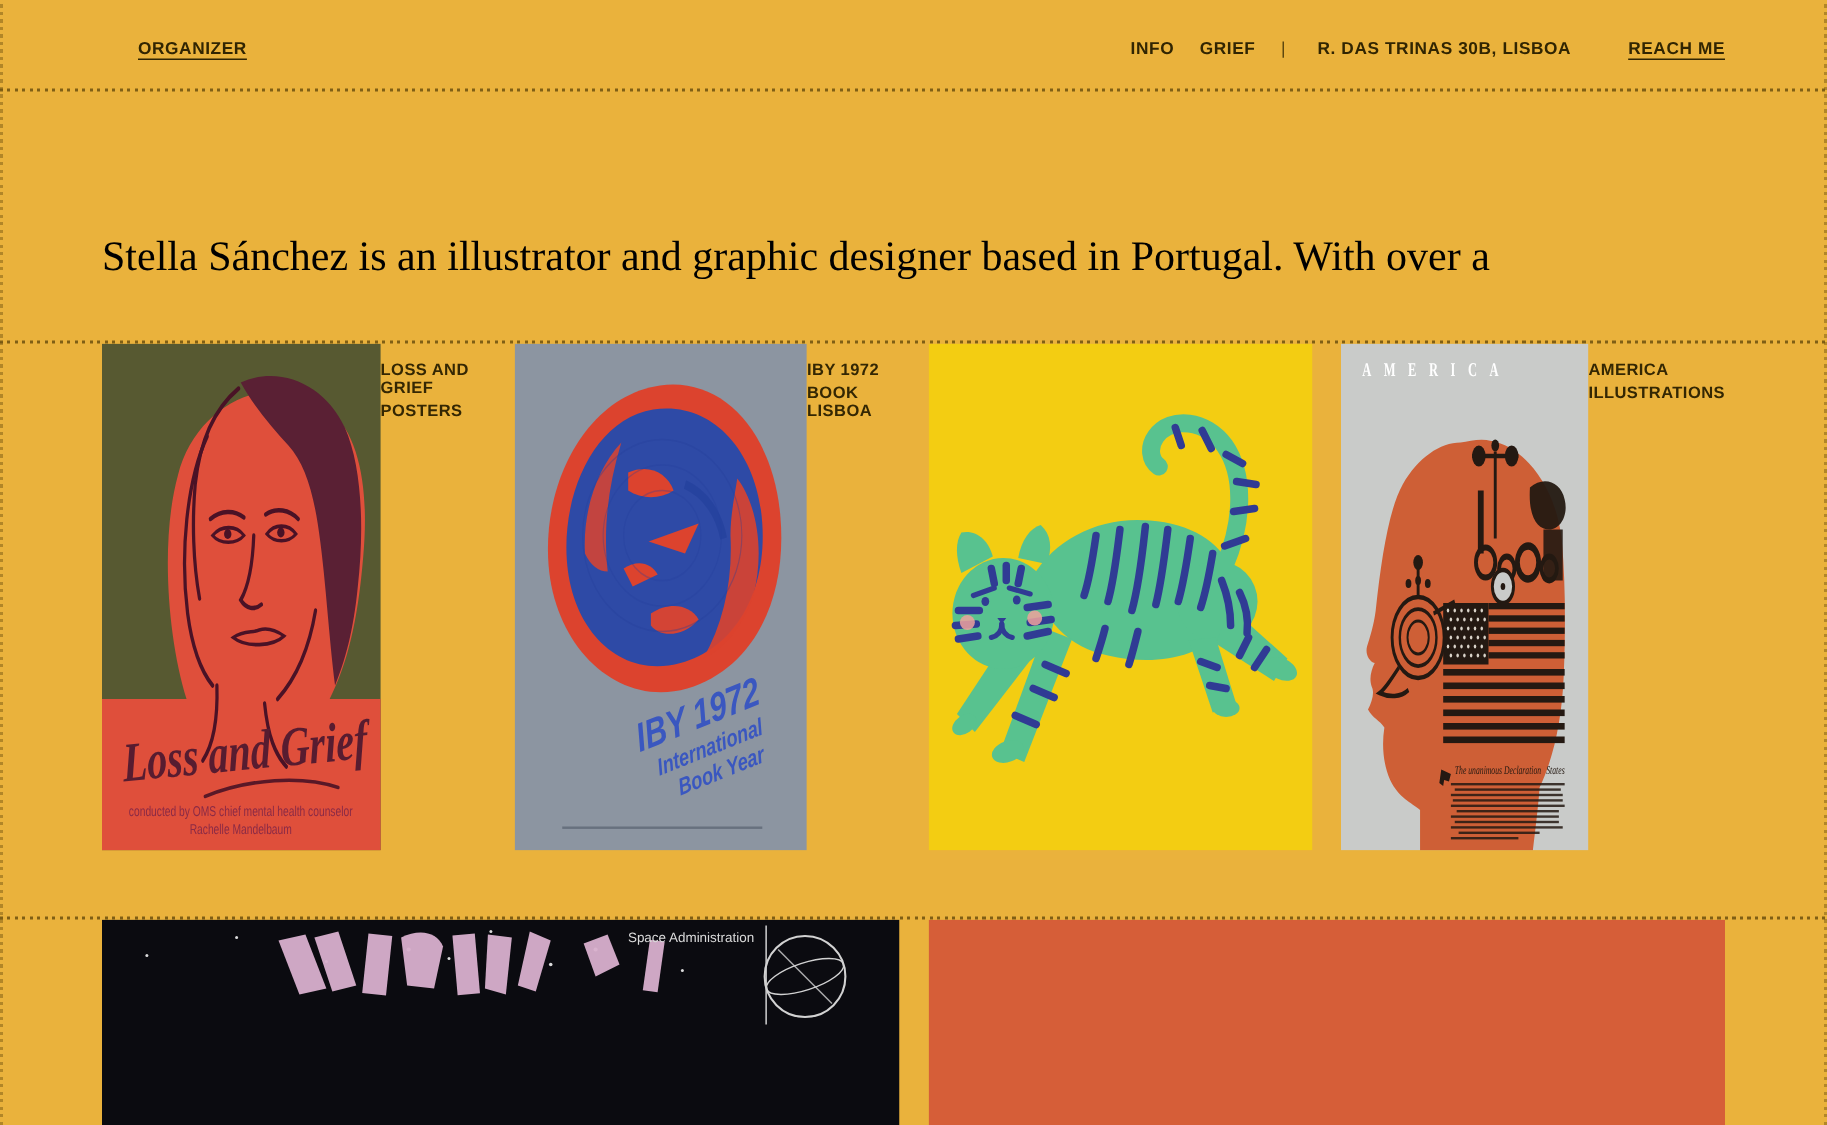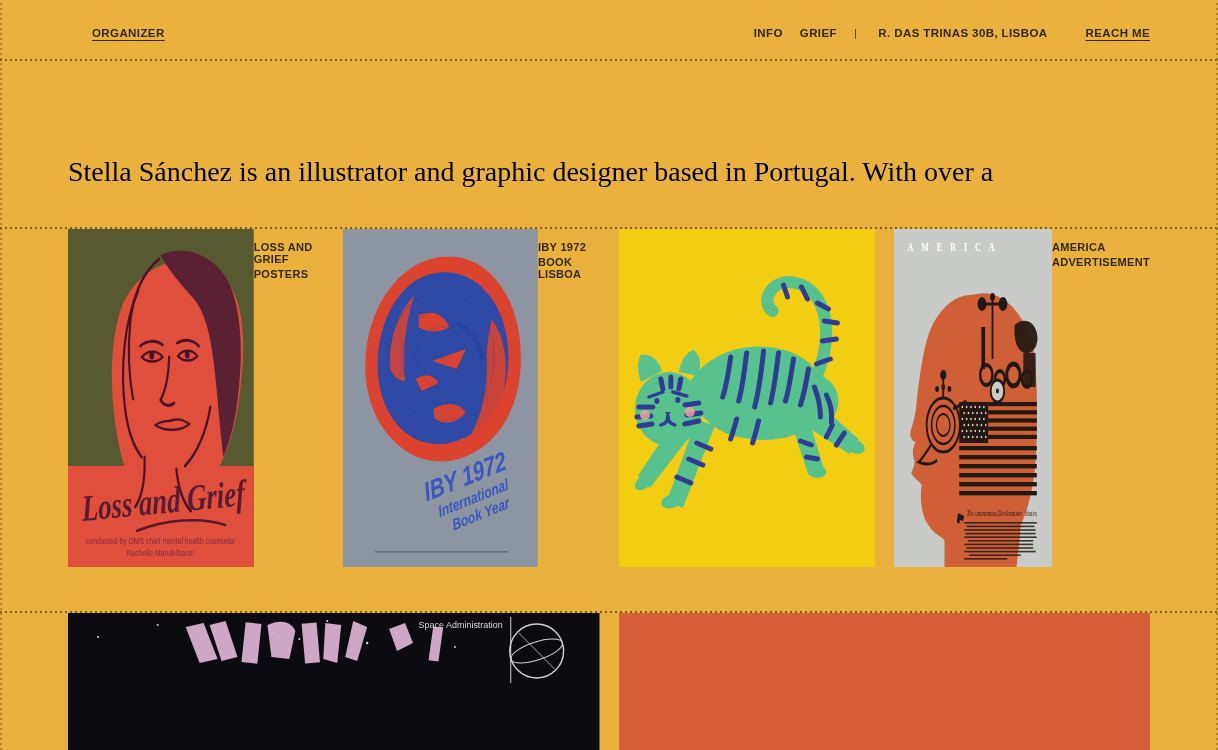--- a/index.html
+++ b/index.html
@@ -325,21 +325,21 @@
           <rect x="114" y="314.6" width="112" height="1.6"></rect>
             <rect x="118" y="318.2" width="108" height="1.6"></rect>
           <rect x="114" y="321.8" width="116" height="1.6"></rect>
             <rect x="122" y="325.4" width="84" height="1.6"></rect>
           <rect x="114" y="329" width="70" height="1.6"></rect>
         </g>
       </svg>
     </div>
     <div class="caption" data-interactable="false">
       <div data-interactable="false">AMERICA</div>
-      <a class="cat" data-interactable="true">ADVERTISEMENT</a>
+      <a class="cat" data-interactable="true">ILLUSTRATIONS</a>
     </div>
   </div>
 </div>
 
 <div class="spacer-top-row2"></div>
 <div class="rule" data-interactable="false"></div>
 
 <div class="gallery2" data-interactable="false">
   <div class="wide" data-interactable="true">
     <svg viewBox="0 0 533 400" preserveAspectRatio="none">

